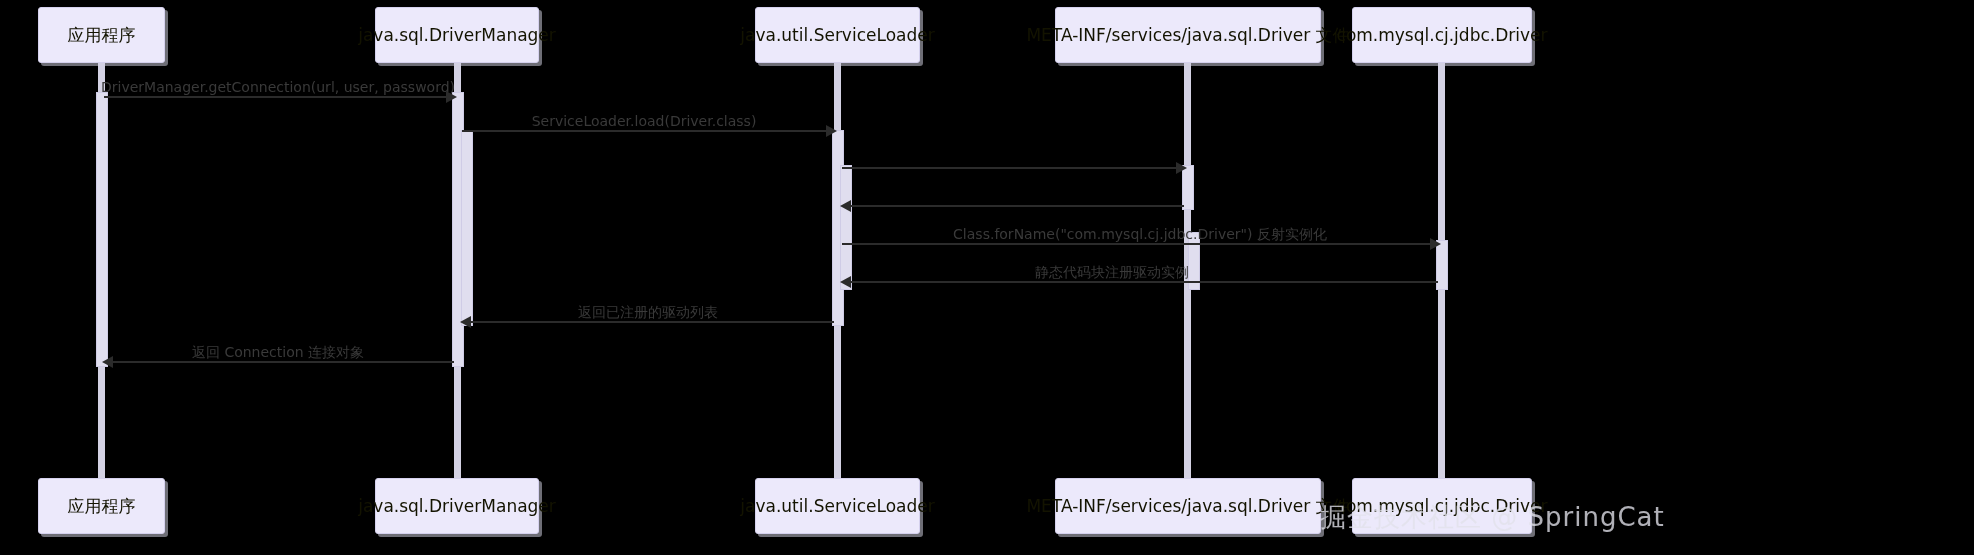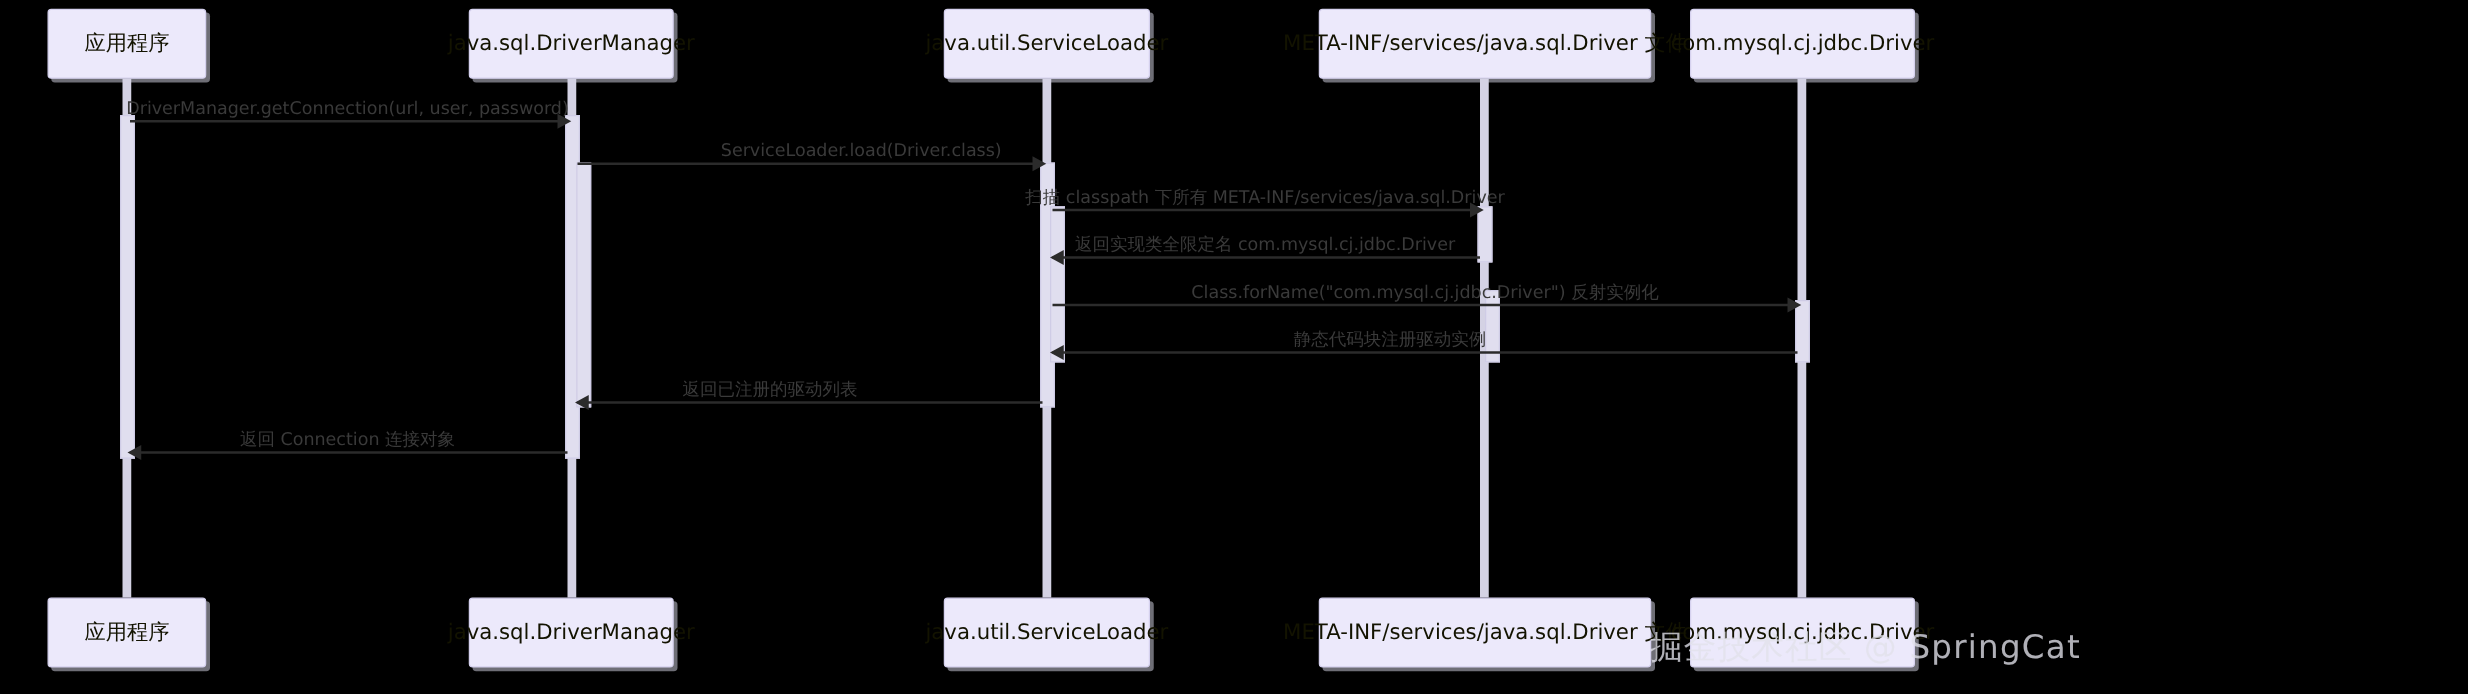--- a/index.html
+++ b/index.html
@@ -105,41 +105,39 @@
   <div class="activation" style="left:832px;top:130px;height:196px;"></div>
   <div class="activation" style="left:840px;top:165px;height:125px;"></div>
   <div class="activation" style="left:1182px;top:165px;height:45px;"></div>
   <div class="activation" style="left:1188px;top:232px;height:58px;"></div>
   <div class="activation" style="left:1436px;top:240px;height:50px;"></div>
 
   <div class="msg-label" style="left:278px;top:79px;">DriverManager.getConnection(url, user, password)</div>
   <div class="msg" style="left:104px;top:96px;width:350px;"></div>
   <div class="arrowhead right" style="left:446px;top:91px;"></div>
 
-  <div class="msg-label" style="left:644px;top:113px;margin-left:45px;">ServiceLoader.load(Driver.class)</div>
+  <div class="msg-label" style="left:644px;top:113px;">ServiceLoader.load(Driver.class)</div>
   <div class="msg" style="left:462px;top:130px;width:372px;"></div>
   <div class="arrowhead right" style="left:826px;top:125px;"></div>
 
-  <div class="msg-label" style="left:1012px;top:150px;">扫描 classpath 下所有 META-INF/services/java.sql.Driver</div>
   <div class="msg" style="left:842px;top:167px;width:342px;"></div>
   <div class="arrowhead right" style="left:1176px;top:162px;"></div>
 
-  <div class="msg-label" style="left:1012px;top:188px;">返回实现类全限定名 com.mysql.cj.jdbc.Driver</div>
   <div class="msg" style="left:842px;top:205px;width:342px;"></div>
   <div class="arrowhead left" style="left:840px;top:200px;"></div>
 
   <div class="msg-label" style="left:1140px;top:226px;">Class.forName("com.mysql.cj.jdbc.Driver") 反射实例化</div>
   <div class="msg" style="left:842px;top:243px;width:596px;"></div>
   <div class="arrowhead right" style="left:1430px;top:238px;"></div>
 
   <div class="msg-label" style="left:1112px;top:264px;">静态代码块注册驱动实例</div>
   <div class="msg" style="left:842px;top:281px;width:596px;"></div>
   <div class="arrowhead left" style="left:840px;top:276px;"></div>
 
-  <div class="msg-label" style="left:616px;top:304px;">返回已注册的驱动列表</div>
+  <div class="msg-label" style="left:648px;top:304px;">返回已注册的驱动列表</div>
   <div class="msg" style="left:462px;top:321px;width:372px;"></div>
   <div class="arrowhead left" style="left:460px;top:316px;"></div>
 
   <div class="msg-label" style="left:278px;top:344px;">返回 Connection 连接对象</div>
   <div class="msg" style="left:104px;top:361px;width:350px;"></div>
   <div class="arrowhead left" style="left:102px;top:356px;"></div>
 
   <div class="actor-box actor-bot" style="left:38px;width:127px;">
     <span>应用程序</span>
   </div>

